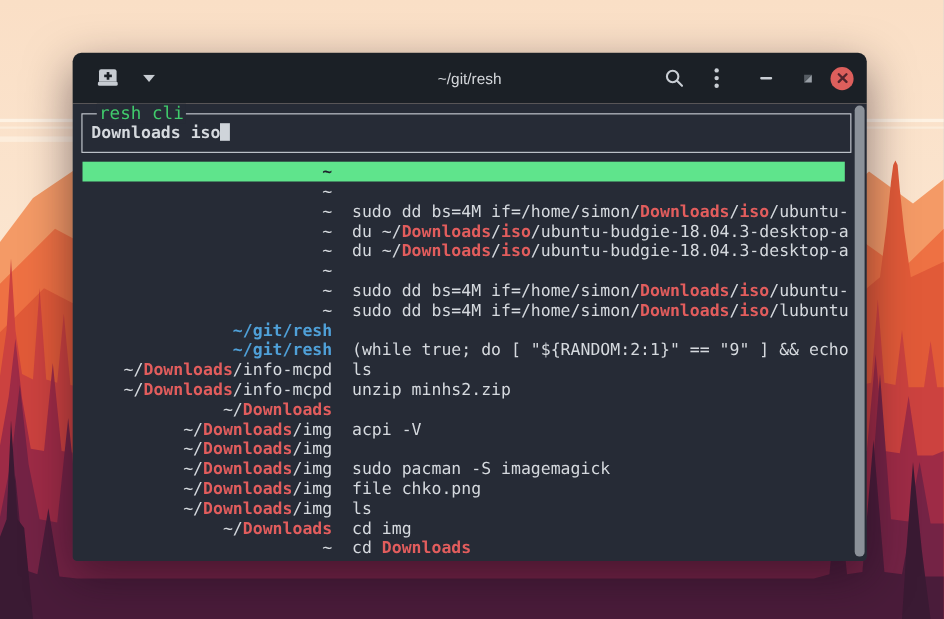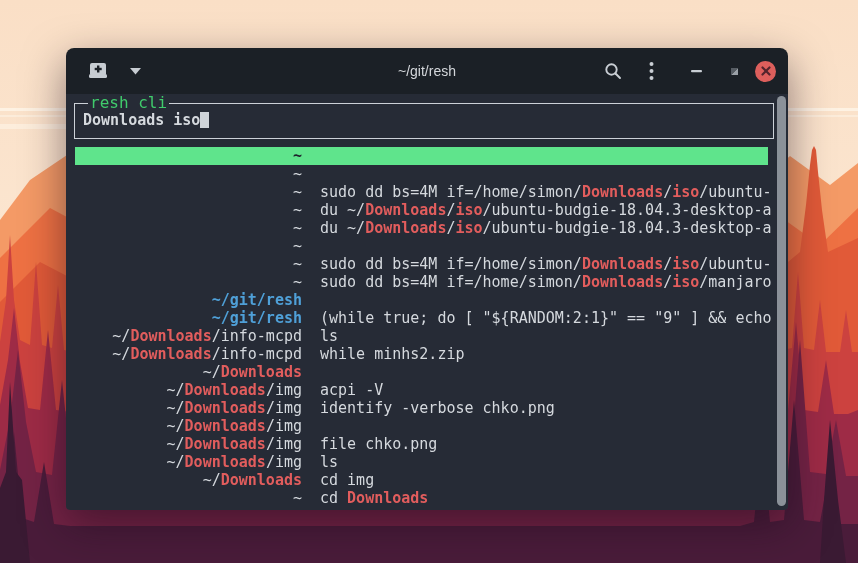--- a/index.html
+++ b/index.html
@@ -145,50 +145,50 @@
         </div>
         <div class="row">
           <span class="dir"><span class="seg seg-p">~</span></span>
         </div>
         <div class="row">
           <span class="dir"><span class="seg seg-p">~</span></span>
           <span class="cmd"><span class="seg seg-p">sudo dd bs=4M if=/home/simon/</span><span class="seg seg-m">Downloads</span><span class="seg seg-p">/</span><span class="seg seg-m">iso</span><span class="seg seg-p">/ubuntu-</span></span>
         </div>
         <div class="row">
           <span class="dir"><span class="seg seg-p">~</span></span>
-          <span class="cmd"><span class="seg seg-p">sudo dd bs=4M if=/home/simon/</span><span class="seg seg-m">Downloads</span><span class="seg seg-p">/</span><span class="seg seg-m">iso</span><span class="seg seg-p">/manjaro</span></span>
+          <span class="cmd"><span class="seg seg-p">sudo dd bs=4M if=/home/simon/</span><span class="seg seg-m">Downloads</span><span class="seg seg-p">/</span><span class="seg seg-m">iso</span><span class="seg seg-p">/lubuntu</span></span>
         </div>
         <div class="row">
           <span class="dir"><span class="seg seg-d">~/git/resh</span></span>
         </div>
         <div class="row">
           <span class="dir"><span class="seg seg-d">~/git/resh</span></span>
           <span class="cmd"><span class="seg seg-p">(while true; do [ "${RANDOM:2:1}" == "9" ] &amp;&amp; echo</span></span>
         </div>
         <div class="row">
           <span class="dir"><span class="seg seg-p">~/</span><span class="seg seg-m">Downloads</span><span class="seg seg-p">/info-mcpd</span></span>
           <span class="cmd"><span class="seg seg-p">ls</span></span>
         </div>
         <div class="row">
           <span class="dir"><span class="seg seg-p">~/</span><span class="seg seg-m">Downloads</span><span class="seg seg-p">/info-mcpd</span></span>
-          <span class="cmd"><span class="seg seg-p">while minhs2.zip</span></span>
+          <span class="cmd"><span class="seg seg-p">unzip minhs2.zip</span></span>
         </div>
         <div class="row">
           <span class="dir"><span class="seg seg-p">~/</span><span class="seg seg-m">Downloads</span></span>
         </div>
         <div class="row">
           <span class="dir"><span class="seg seg-p">~/</span><span class="seg seg-m">Downloads</span><span class="seg seg-p">/img</span></span>
           <span class="cmd"><span class="seg seg-p">acpi -V</span></span>
         </div>
         <div class="row">
           <span class="dir"><span class="seg seg-p">~/</span><span class="seg seg-m">Downloads</span><span class="seg seg-p">/img</span></span>
-          <span class="cmd"><span class="seg seg-p">identify -verbose chko.png</span></span>
-        </div>
-        <div class="row">
-          <span class="dir"><span class="seg seg-p">~/</span><span class="seg seg-m">Downloads</span><span class="seg seg-p">/img</span></span>
+        </div>
+        <div class="row">
+          <span class="dir"><span class="seg seg-p">~/</span><span class="seg seg-m">Downloads</span><span class="seg seg-p">/img</span></span>
+          <span class="cmd"><span class="seg seg-p">sudo pacman -S imagemagick</span></span>
         </div>
         <div class="row">
           <span class="dir"><span class="seg seg-p">~/</span><span class="seg seg-m">Downloads</span><span class="seg seg-p">/img</span></span>
           <span class="cmd"><span class="seg seg-p">file chko.png</span></span>
         </div>
         <div class="row">
           <span class="dir"><span class="seg seg-p">~/</span><span class="seg seg-m">Downloads</span><span class="seg seg-p">/img</span></span>
           <span class="cmd"><span class="seg seg-p">ls</span></span>
         </div>
         <div class="row">

